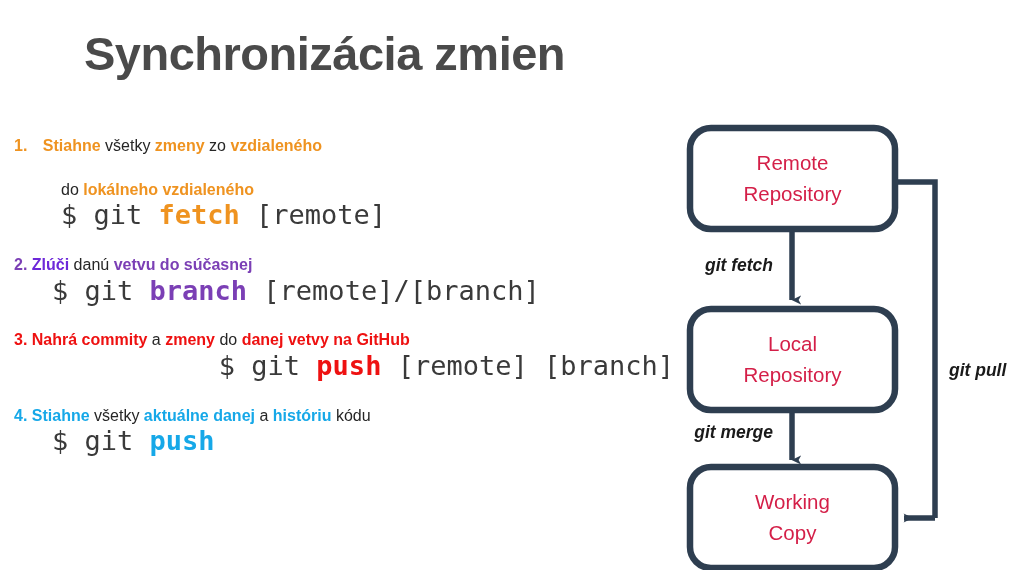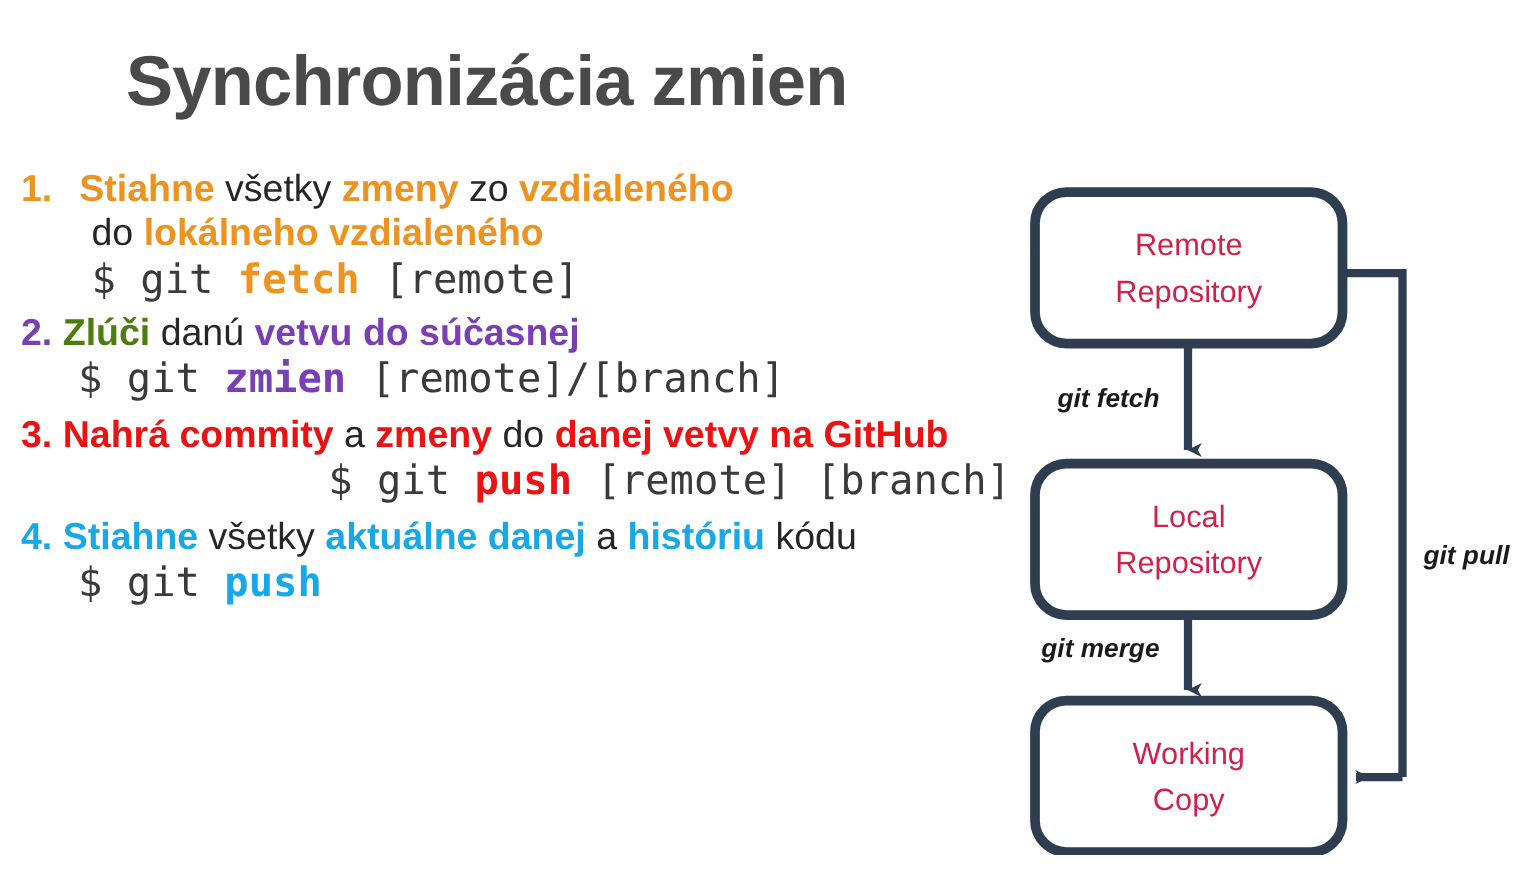--- a/index.html
+++ b/index.html
@@ -48,23 +48,24 @@
     margin-bottom: 1px;
   }
 
   .step-line {
     display: block;
     white-space: nowrap;
     line-height: 1.17;
   }
 
   .step-text {
-    font-size: 25px;
+    font-size: 16px;
     font-weight: bold;
     color: #2b2b2b;
+    margin-top: 25px;
   }
   .step-text .plain {
     font-weight: normal;
     color: #262626;
   }
 
   .step-num {
     font-weight: bold;
   }
 
@@ -134,24 +135,24 @@
         <span class="plain">do </span><span style="color:#ef9320">lokálneho vzdialeného</span>
       </div>
       <div class="step-line code-line indent-1">
         <span>$ git </span><span class="cmd" style="color:#ef9320">fetch</span><span class="arg"> [remote]</span>
       </div>
     </div>
 
     <div class="step step2">
       <div class="step-line step-text">
         <span class="step-num" style="color:#7b3fb5">2.</span>
-        <span style="color:#4d7c0f">Zlúči</span><span class="plain"> danú </span><span style="color:#7b3fb5">vetvu do súčasnej</span>
+        <span style="color:#6d28d9">Zlúči</span><span class="plain"> danú </span><span style="color:#7b3fb5">vetvu do súčasnej</span>
       </div>
       <div class="step-line code-line indent-2">
-        <span>$ git </span><span class="cmd" style="color:#7b3fb5">zmien</span><span class="arg"> [remote]/[branch]</span>
+        <span>$ git </span><span class="cmd" style="color:#7b3fb5">branch</span><span class="arg"> [remote]/[branch]</span>
       </div>
     </div>
 
     <div class="step step3">
       <div class="step-line step-text">
         <span class="step-num" style="color:#ee1111">3.</span>
         <span style="color:#ee1111">Nahrá commity</span><span class="plain"> a </span><span style="color:#ee1111">zmeny</span><span class="plain"> do </span><span style="color:#ee1111">danej vetvy na GitHub</span>
       </div>
       <div class="step-line code-line indent-3">
         <span>$ git </span><span class="cmd" style="color:#ee1111">push</span><span class="arg"> [remote] [branch]</span>

